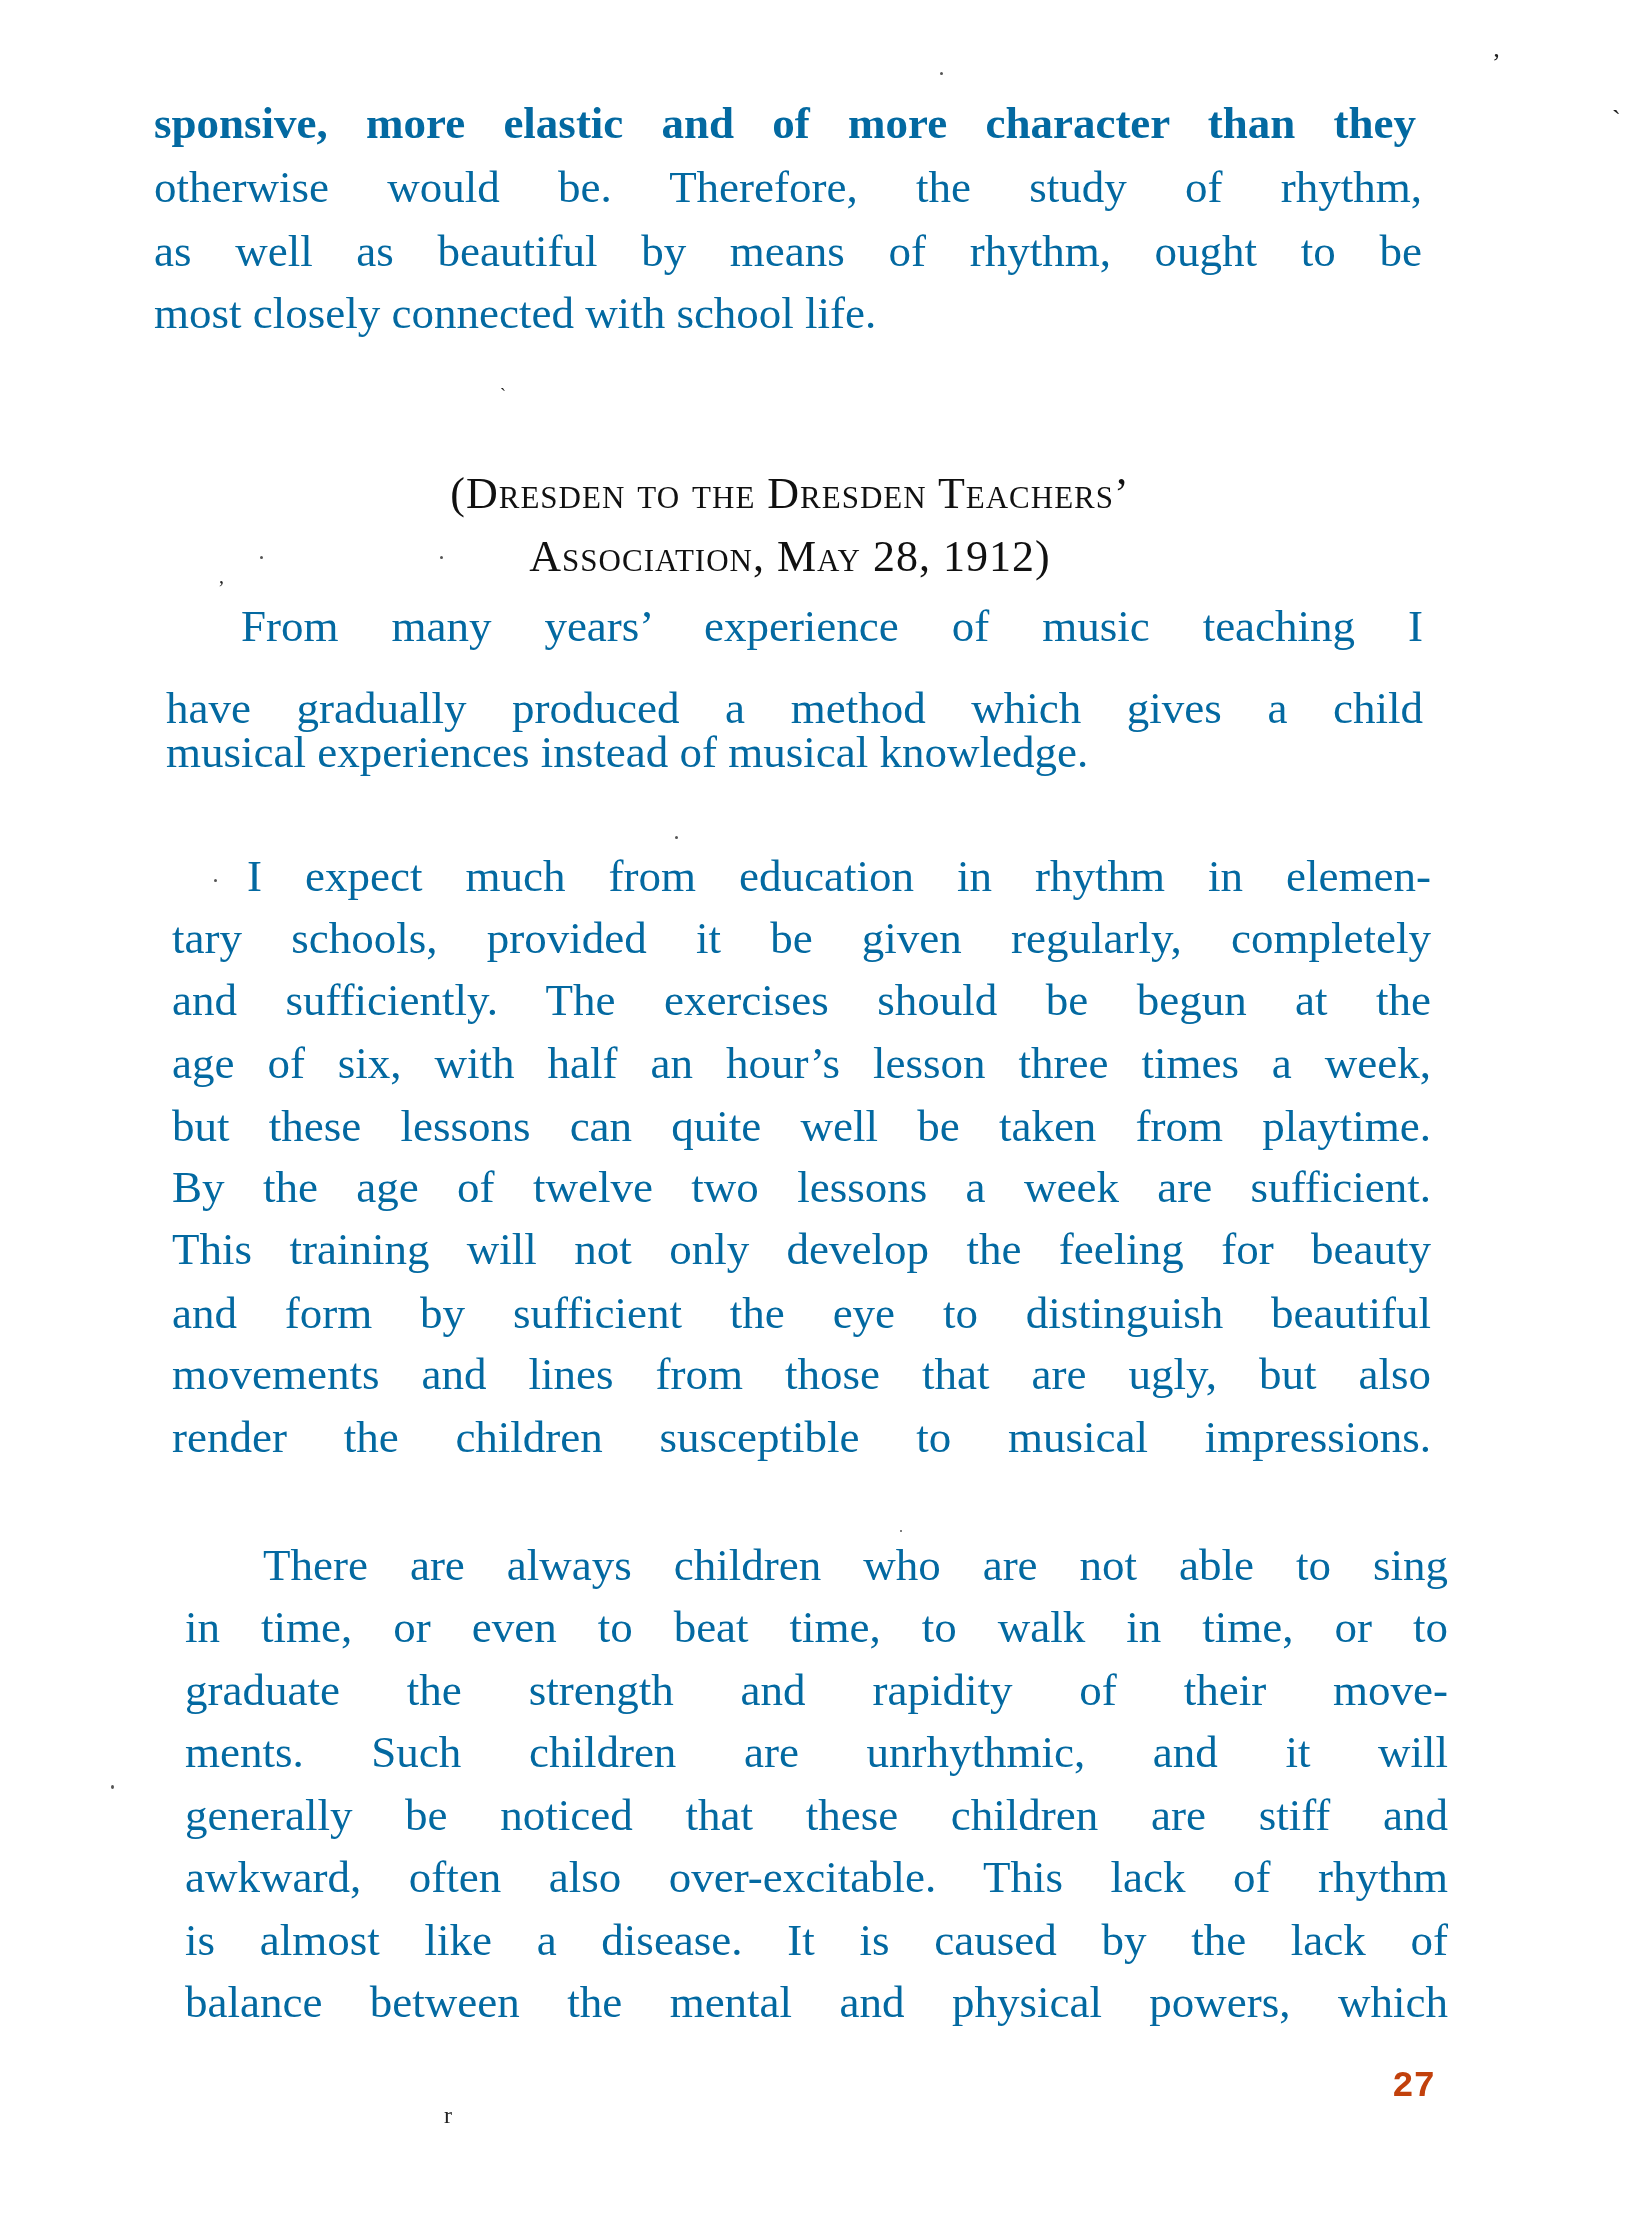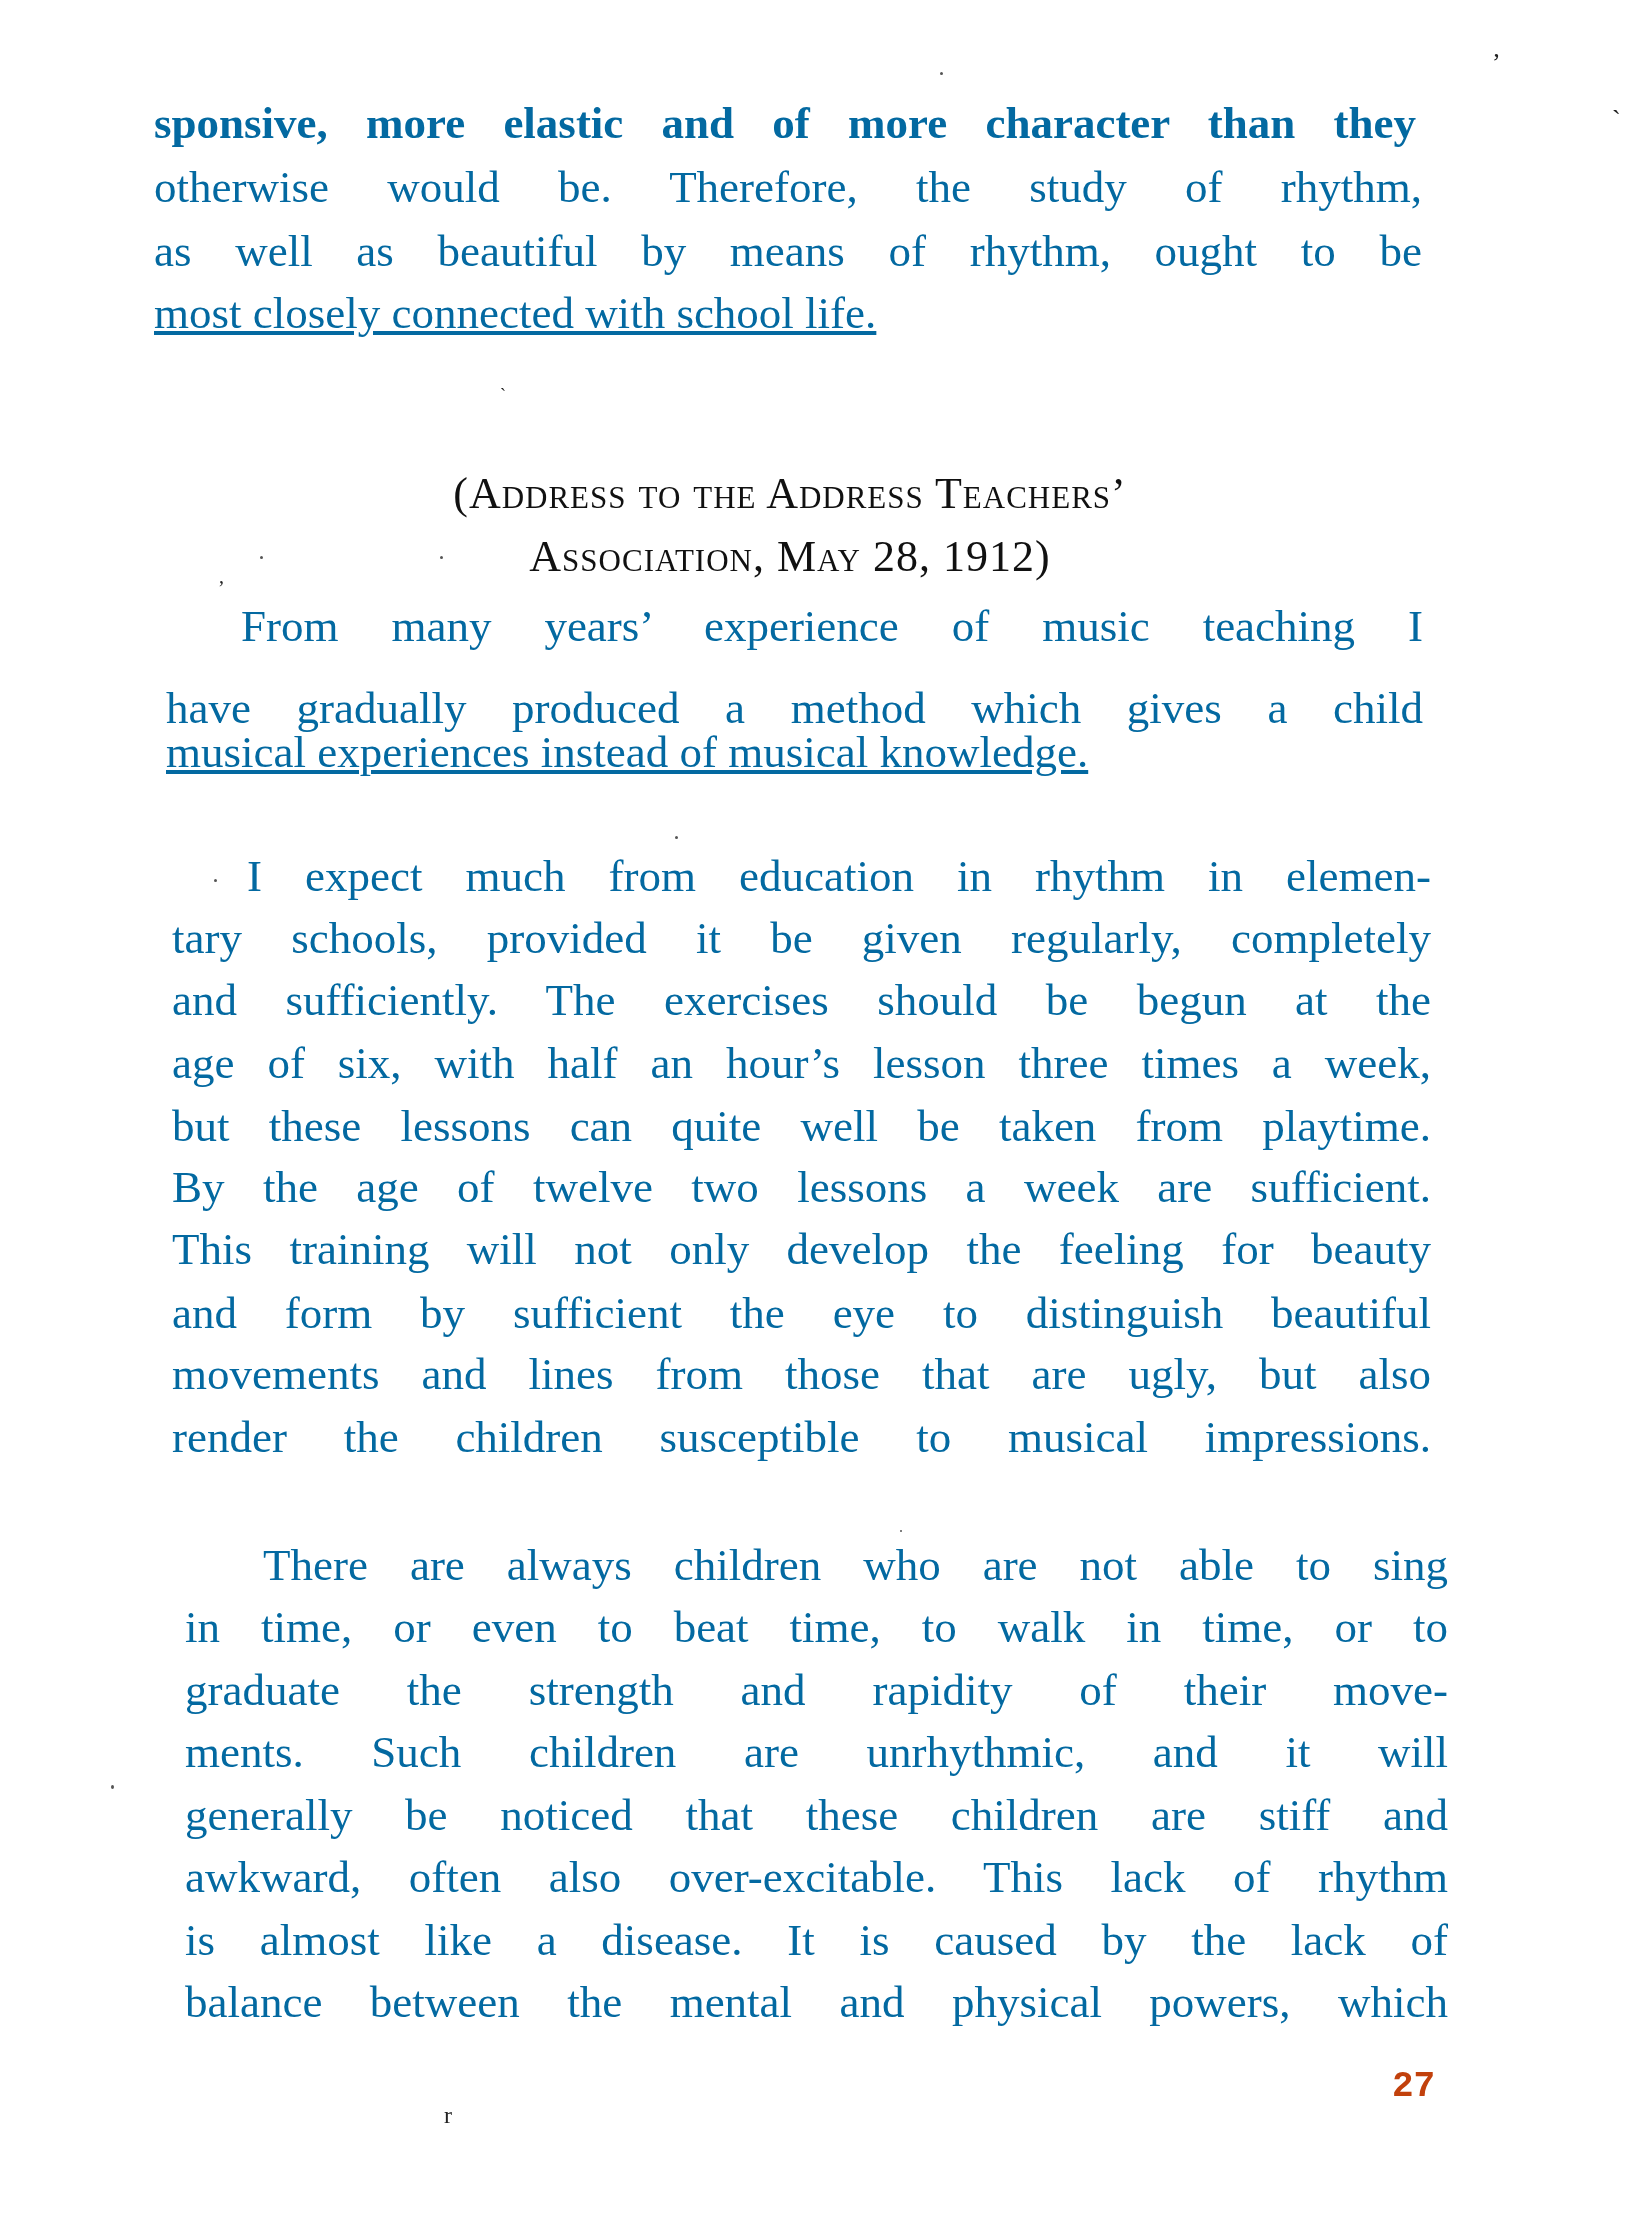--- a/index.html
+++ b/index.html
@@ -9,21 +9,21 @@
     position: absolute;
     font-family: "Liberation Serif", "DejaVu Serif", serif;
     font-size: 45px;
     line-height: 50px;
     color: #0369a1;
     white-space: nowrap;
     text-align: justify;
     text-align-last: justify;
     height: 50px;
   }
-  .line.last { text-align-last: left; text-decoration: underline; }
+  .line.last { text-align-last: left; }
   .bold { font-weight: bold; }
   .heading {
     position: absolute;
     font-family: "Liberation Serif", "DejaVu Serif", serif;
     font-size: 44px;
     line-height: 50px;
     color: #111111;
     font-variant: small-caps;
     letter-spacing: 1px;
     white-space: nowrap;
@@ -46,21 +46,21 @@
 <div class="page">
 
   <div>
     <div class="line bold" style="left: 154px; top: 98px; width: 1262px; white-space: normal; overflow: hidden;">sponsive, more elastic and of more character than they</div>
     <div class="line" style="left: 154px; top: 162px; width: 1268px; white-space: normal; overflow: hidden;">otherwise would be. Therefore, the study of rhythm,</div>
     <div class="line" style="left: 154px; top: 226px; width: 1268px; white-space: normal; overflow: hidden;">as well as beautiful by means of rhythm, ought to be</div>
     <div class="line last" style="left:154px; top:288px; width:1268px;">most closely connected with school life.</div>
   </div>
 
   <div>
-    <div class="heading" style="left:300px; top:469px; width:980px;">(Address to the Address Teachers’</div>
+    <div class="heading" style="left:300px; top:469px; width:980px;">(Dresden to the Dresden Teachers’</div>
     <div class="heading" style="left:300px; top:532px; width:980px;">Association, May 28, 1912)</div>
   </div>
 
   <div>
     <div class="line" style="left: 241px; top: 601px; width: 1182px; white-space: normal; overflow: hidden;">From many years’ experience of music teaching I</div>
     <div class="line" style="left: 166px; top: 683px; width: 1257px; white-space: normal; overflow: hidden;">have gradually produced a method which gives a child</div>
     <div class="line last" style="left:166px; top:727px; width:1257px;">musical experiences instead of musical knowledge.</div>
   </div>
 
   <div>

